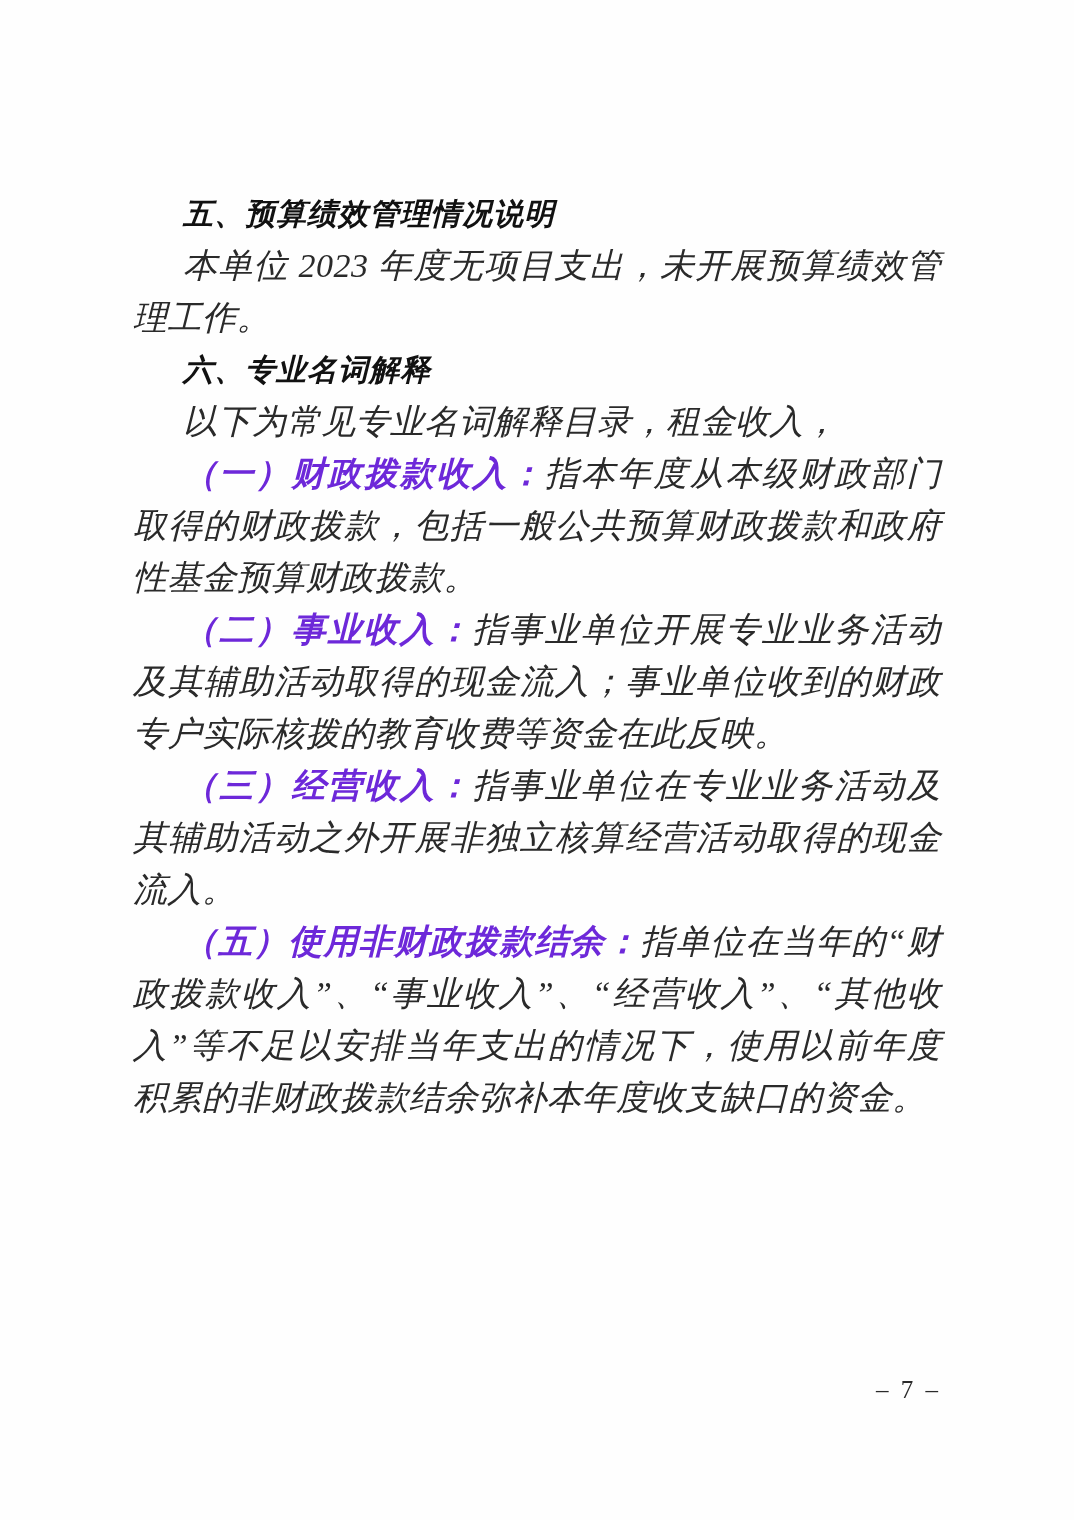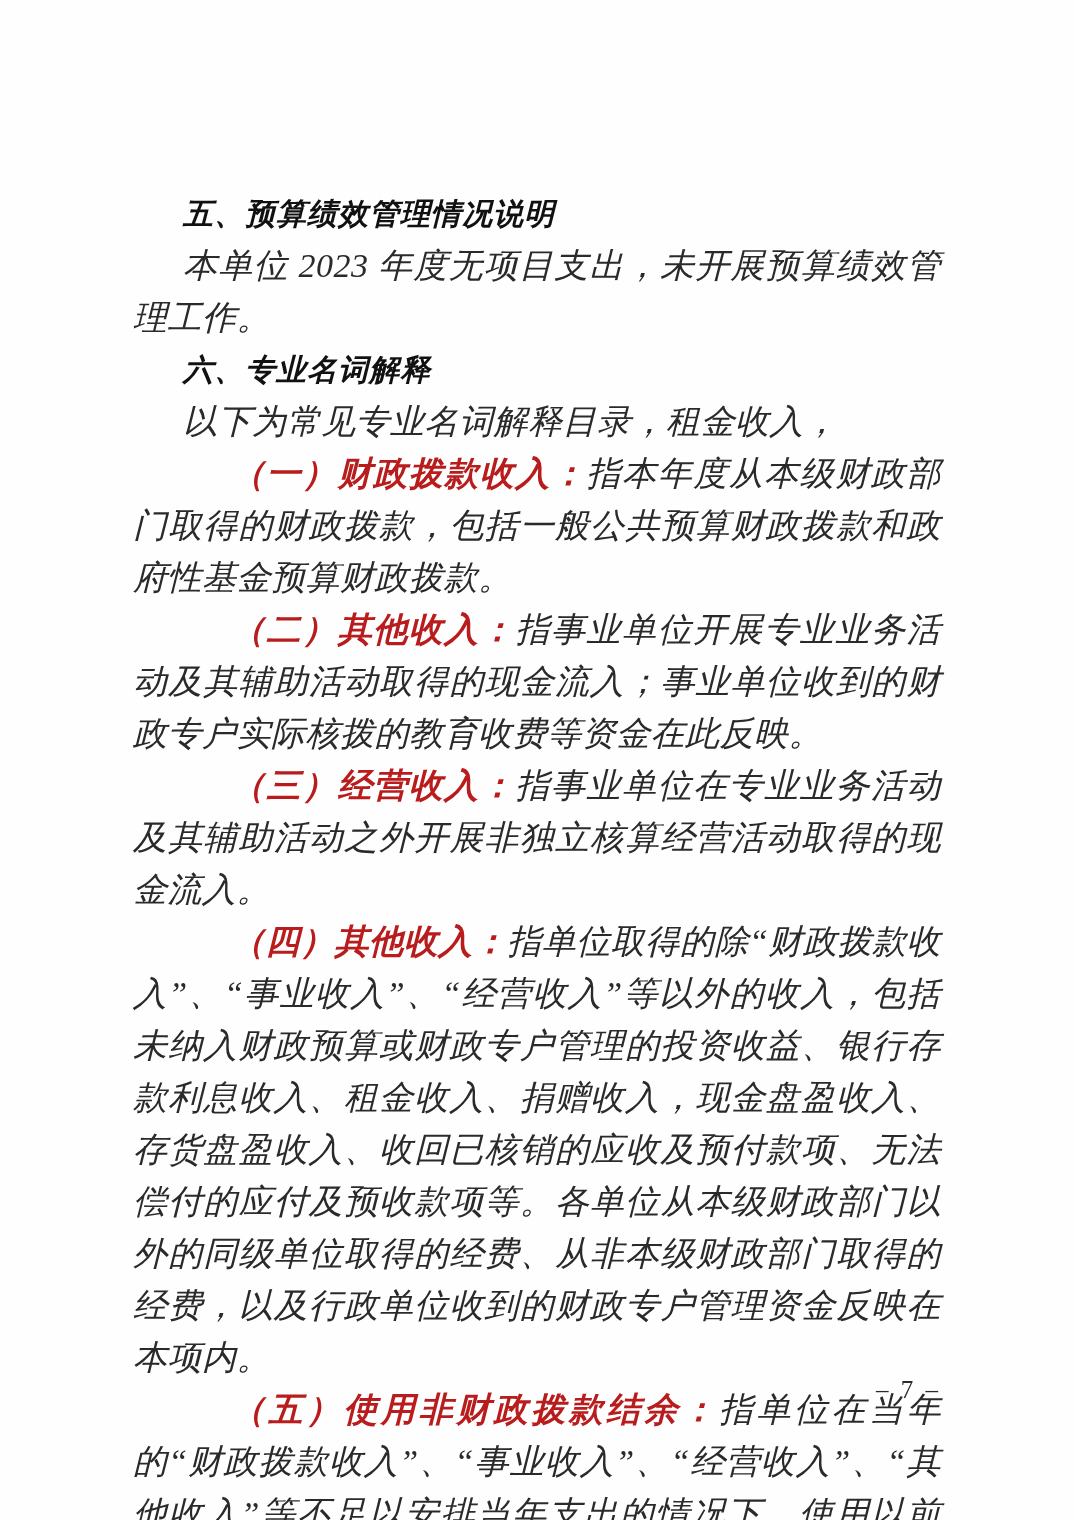--- a/index.html
+++ b/index.html
@@ -39,22 +39,21 @@
     font-size: 34px;
     line-height: 52px;
     margin: 0;
     text-indent: 50px;
     text-align: justify;
     letter-spacing: 0.5px;
     color: #2a2a2a;
   }
   .term-label {
     font-weight: bold;
-    color: #b91c1c;
-    margin-left: 48px;
+    color: #6d28d9;
   }
   .page-number {
     position: absolute;
     top: 1372px;
     right: 133px;
     font-family: "Liberation Serif", "DejaVu Serif", serif;
     font-size: 25px;
     line-height: 36px;
     letter-spacing: 3px;
     color: #2a2a2a;
@@ -72,30 +71,27 @@
 
     <h2 class="section-heading">六、专业名词解释</h2>
 
     <p class="body-para">以下为常见专业名词解释目录，租金收入，</p>
 
     <p class="body-para">
       <span class="term-label">（一）财政拨款收入：</span><span>指本年度从本级财政部门取得的财政拨款，包括一般公共预算财政拨款和政府性基金预算财政拨款。</span>
     </p>
 
     <p class="body-para">
-      <span class="term-label">（二）其他收入：</span><span>指事业单位开展专业业务活动及其辅助活动取得的现金流入；事业单位收到的财政专户实际核拨的教育收费等资金在此反映。</span>
+      <span class="term-label">（二）事业收入：</span><span>指事业单位开展专业业务活动及其辅助活动取得的现金流入；事业单位收到的财政专户实际核拨的教育收费等资金在此反映。</span>
     </p>
 
     <p class="body-para">
       <span class="term-label">（三）经营收入：</span><span>指事业单位在专业业务活动及其辅助活动之外开展非独立核算经营活动取得的现金流入。</span>
     </p>
 
-    <p class="body-para">
-      <span class="term-label">（四）其他收入：</span><span>指单位取得的除“财政拨款收入”、“事业收入”、“经营收入”等以外的收入，包括未纳入财政预算或财政专户管理的投资收益、银行存款利息收入、租金收入、捐赠收入，现金盘盈收入、存货盘盈收入、收回已核销的应收及预付款项、无法偿付的应付及预收款项等。各单位从本级财政部门以外的同级单位取得的经费、从非本级财政部门取得的经费，以及行政单位收到的财政专户管理资金反映在本项内。</span>
-    </p>
 
     <p class="body-para">
       <span class="term-label">（五）使用非财政拨款结余：</span><span>指单位在当年的“财政拨款收入”、“事业收入”、“经营收入”、“其他收入”等不足以安排当年支出的情况下，使用以前年度积累的非财政拨款结余弥补本年度收支缺口的资金。</span>
     </p>
 
   </div>
 
   <div class="page-number">– 7 –</div>
 </div>
 

